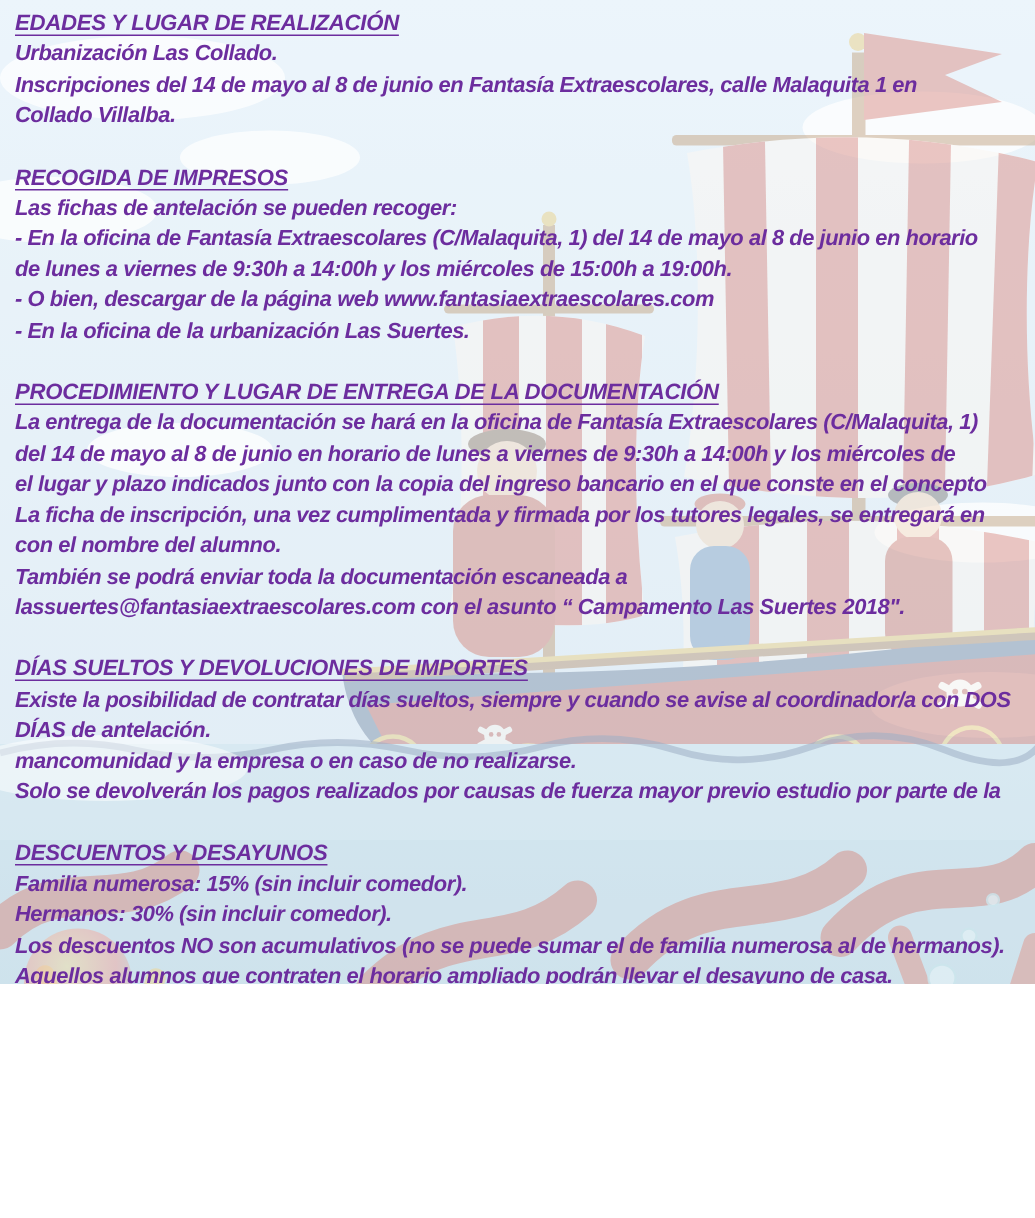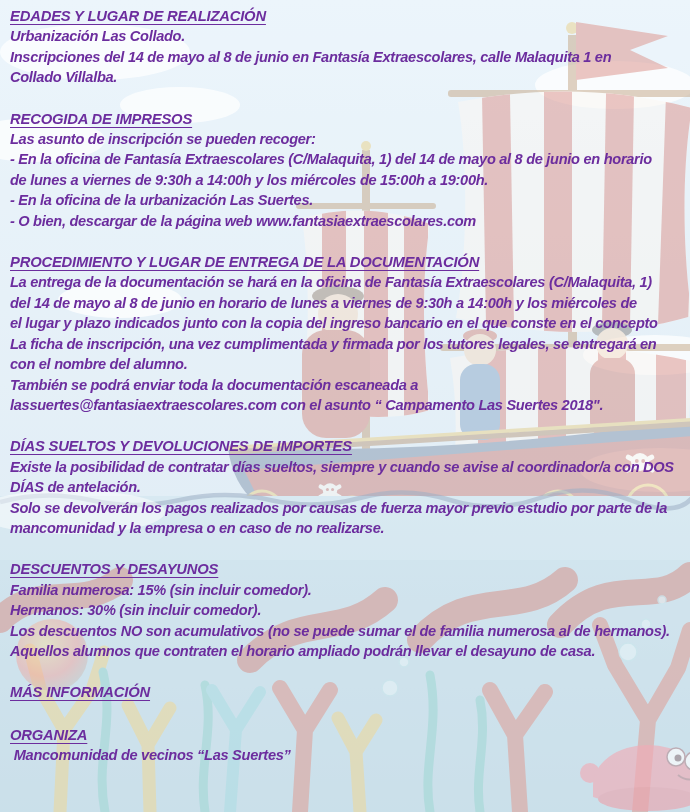--- a/index.html
+++ b/index.html
@@ -1,18 +1,18 @@
 <!DOCTYPE html>
 <html lang="es" style="--ink: #6C2D9E; --sky: #D9EAF6; --sea: #AACDDF; --sail-red: #C2463A; --hull-navy: #2E4F79; --band-red: #A8322A; --mast-brown: #9B6A34; --gold: #D8B13C; --coral-red: #C2574A; --coral-yellow: #DCB94F; --seaweed-teal: #57B8B4; --crab-pink: #E4697D;"><head>
 <meta charset="utf-8">
 <style>
   html,body{margin:0;padding:0;background:#fff;}
   .page{
     position:relative;
-    width:690px;height:812px;
+    width:690px;height:656px;
     overflow:hidden;
     font-family:"Liberation Sans",sans-serif;
   }
   .bg{position:absolute;inset:0;z-index:0;display:block;}
   .content{
     position:absolute;inset:0;z-index:1;
     padding:6px 8px 0 10px;
     color:var(--ink,#6C2D9E);
     font-weight:bold;font-style:italic;
     font-size:14.6px;line-height:20.4px;letter-spacing:-0.3px;
@@ -231,42 +231,42 @@
 
   <main class="content" id="flyer-content">
       <section class="block">
         <h2 class="heading">EDADES Y LUGAR DE REALIZACIÓN</h2>
         <div class="line">Urbanización Las Collado.</div>
         <div class="line">Inscripciones del 14 de mayo al 8 de junio en Fantasía Extraescolares, calle Malaquita 1 en</div>
         <div class="line">Collado Villalba.</div>
       </section>
       <section class="block">
         <h2 class="heading">RECOGIDA DE IMPRESOS</h2>
-        <div class="line">Las asunto de inscripción se pueden recoger:</div>
+        <div class="line">Las fichas de antelación se pueden recoger:</div>
         <div class="line">- En la oficina de Fantasía Extraescolares (C/Malaquita, 1) del 14 de mayo al 8 de junio en horario</div>
         <div class="line">de lunes a viernes de 9:30h a 14:00h y los miércoles de 15:00h a 19:00h.</div>
+        <div class="line">- O bien, descargar de la página web www.fantasiaextraescolares.com</div>
         <div class="line">- En la oficina de la urbanización Las Suertes.</div>
-        <div class="line">- O bien, descargar de la página web www.fantasiaextraescolares.com</div>
       </section>
       <section class="block">
         <h2 class="heading">PROCEDIMIENTO Y LUGAR DE ENTREGA DE LA DOCUMENTACIÓN</h2>
         <div class="line">La entrega de la documentación se hará en la oficina de Fantasía Extraescolares (C/Malaquita, 1)</div>
         <div class="line">del 14 de mayo al 8 de junio en horario de lunes a viernes de 9:30h a 14:00h y los miércoles de</div>
         <div class="line">el lugar y plazo indicados junto con la copia del ingreso bancario en el que conste en el concepto</div>
         <div class="line">La ficha de inscripción, una vez cumplimentada y firmada por los tutores legales, se entregará en</div>
         <div class="line">con el nombre del alumno.</div>
         <div class="line">También se podrá enviar toda la documentación escaneada a</div>
         <div class="line">lassuertes@fantasiaextraescolares.com con el asunto “ Campamento Las Suertes 2018".</div>
       </section>
       <section class="block">
         <h2 class="heading">DÍAS SUELTOS Y DEVOLUCIONES DE IMPORTES</h2>
         <div class="line">Existe la posibilidad de contratar días sueltos, siempre y cuando se avise al coordinador/a con DOS</div>
         <div class="line">DÍAS de antelación.</div>
+        <div class="line">mancomunidad y la empresa o en caso de no realizarse.</div>
         <div class="line">Solo se devolverán los pagos realizados por causas de fuerza mayor previo estudio por parte de la</div>
-        <div class="line">mancomunidad y la empresa o en caso de no realizarse.</div>
       </section>
       <section class="block">
         <h2 class="heading">DESCUENTOS Y DESAYUNOS</h2>
         <div class="line">Familia numerosa: 15% (sin incluir comedor).</div>
         <div class="line">Hermanos: 30% (sin incluir comedor).</div>
         <div class="line">Los descuentos NO son acumulativos (no se puede sumar el de familia numerosa al de hermanos).</div>
         <div class="line">Aquellos alumnos que contraten el horario ampliado podrán llevar el desayuno de casa.</div>
       </section>
       <section class="block">
         <h2 class="heading">MÁS INFORMACIÓN</h2>

